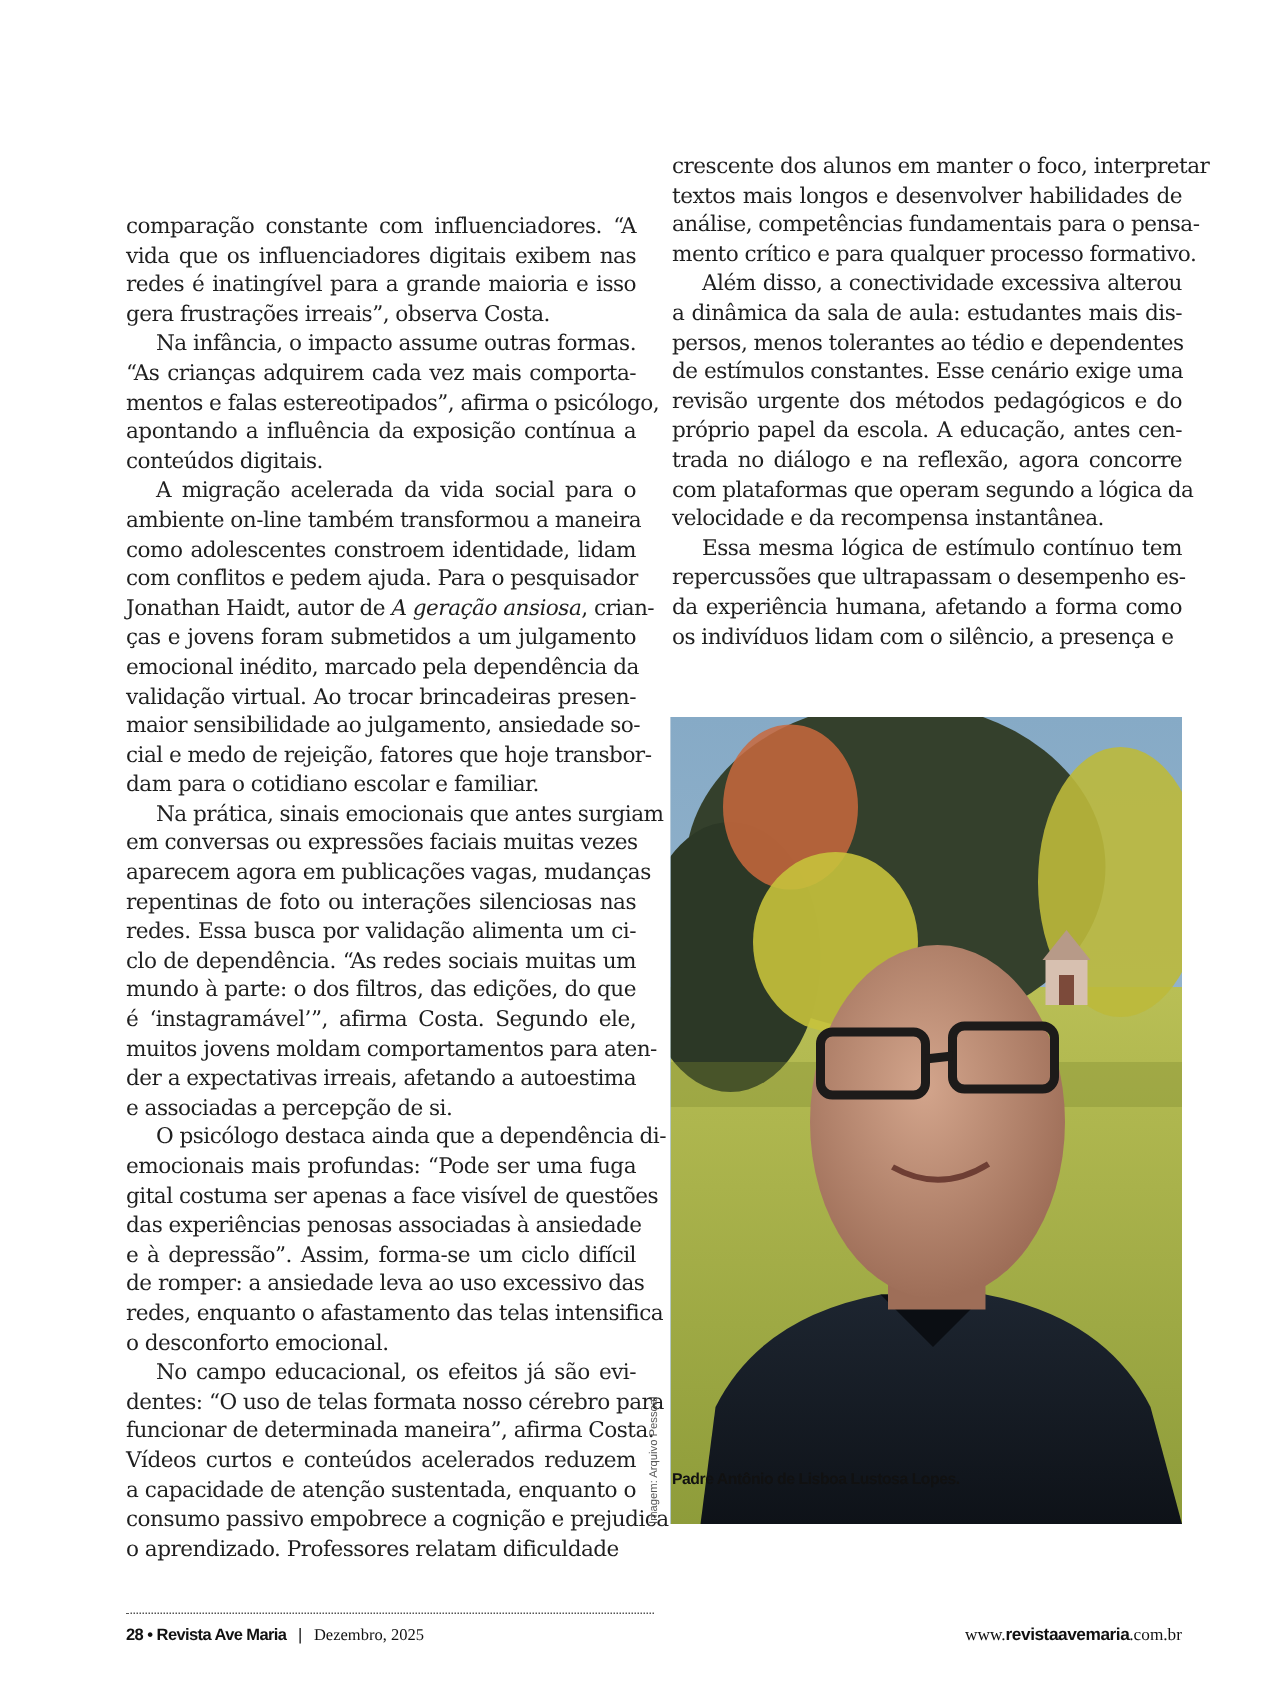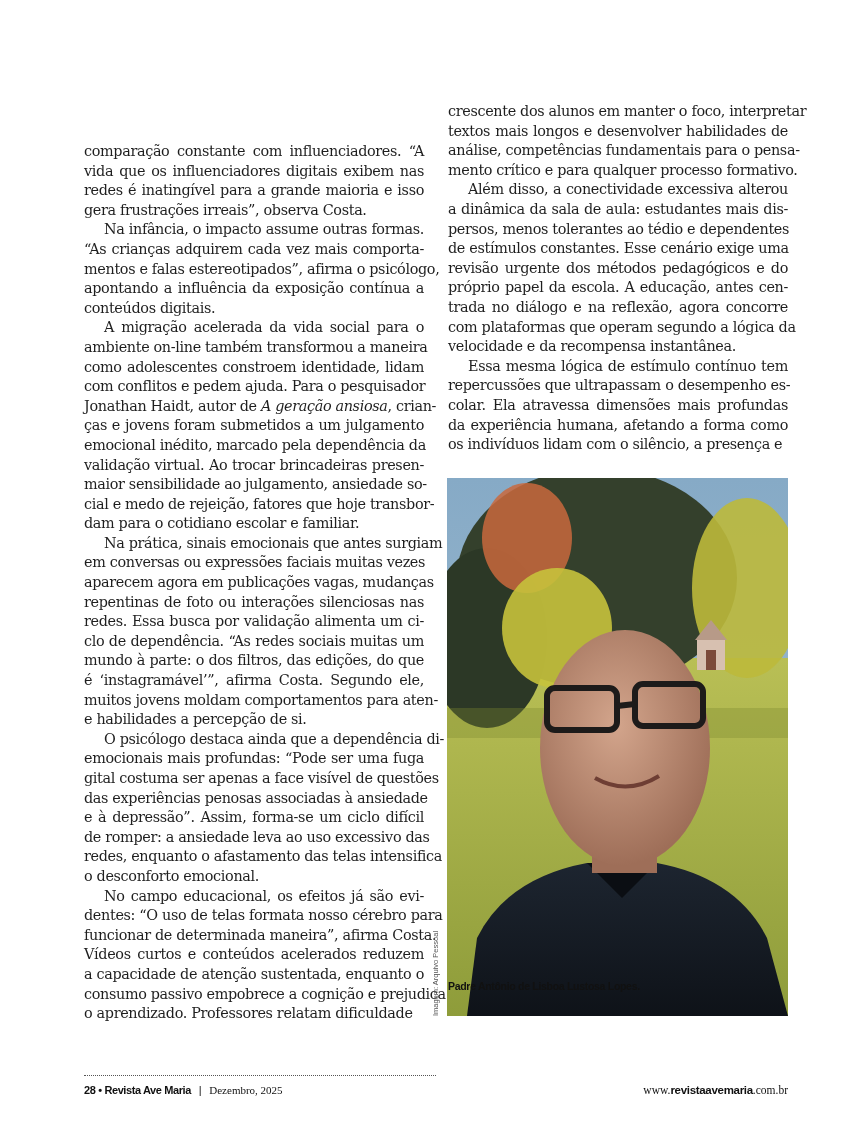--- a/index.html
+++ b/index.html
@@ -118,21 +118,22 @@
     <span class="line last">dam para o cotidiano escolar e familiar.</span>
     <span class="line indent">Na prática, sinais emocionais que antes surgiam</span>
     <span class="line">em conversas ou expressões faciais muitas vezes</span>
     <span class="line">aparecem agora em publicações vagas, mudanças</span>
     <span class="line">repentinas de foto ou interações silenciosas nas</span>
     <span class="line">redes. Essa busca por validação alimenta um ci-</span>
     <span class="line">clo de dependência. “As redes sociais muitas um</span>
     <span class="line">mundo à parte: o dos filtros, das edições, do que</span>
     <span class="line">é ‘instagramável’”, afirma Costa. Segundo ele,</span>
     <span class="line">muitos jovens moldam comportamentos para aten-</span>
-    <span class="line last">e habilidades a percepção de si.</span>
+    <span class="line">der a expectativas irreais, afetando a autoestima</span>
+    <span class="line last">e associadas a percepção de si.</span>
     <span class="line indent">O psicólogo destaca ainda que a dependência di-</span>
     <span class="line">emocionais mais profundas: “Pode ser uma fuga</span>
     <span class="line">gital costuma ser apenas a face visível de questões</span>
     <span class="line">das experiências penosas associadas à ansiedade</span>
     <span class="line">e à depressão”. Assim, forma-se um ciclo difícil</span>
     <span class="line">de romper: a ansiedade leva ao uso excessivo das</span>
     <span class="line">redes, enquanto o afastamento das telas intensifica</span>
     <span class="line last">o desconforto emocional.</span>
     <span class="line indent">No campo educacional, os efeitos já são evi-</span>
     <span class="line">dentes: “O uso de telas formata nosso cérebro para</span>
@@ -151,21 +152,20 @@
     <span class="line">a dinâmica da sala de aula: estudantes mais dis-</span>
     <span class="line">persos, menos tolerantes ao tédio e dependentes</span>
     <span class="line">de estímulos constantes. Esse cenário exige uma</span>
     <span class="line">revisão urgente dos métodos pedagógicos e do</span>
     <span class="line">próprio papel da escola. A educação, antes cen-</span>
     <span class="line">trada no diálogo e na reflexão, agora concorre</span>
     <span class="line">com plataformas que operam segundo a lógica da</span>
     <span class="line last">velocidade e da recompensa instantânea.</span>
     <span class="line indent">Essa mesma lógica de estímulo contínuo tem</span>
     <span class="line">repercussões que ultrapassam o desempenho es-</span>
-    <span class="line">colar. Ela atravessa dimensões mais profundas</span>
     <span class="line">da experiência humana, afetando a forma como</span>
     <span class="line last">os indivíduos lidam com o silêncio, a presença e</span>
   </div>
 
 <div class="photo">
   <svg viewBox="0 0 341 538" preserveAspectRatio="none">
     <defs>
       <linearGradient id="sky" x1="0" y1="0" x2="0" y2="1">
         <stop offset="0" stop-color="#86aac6"></stop>
         <stop offset="1" stop-color="#a9c3d4"></stop>

